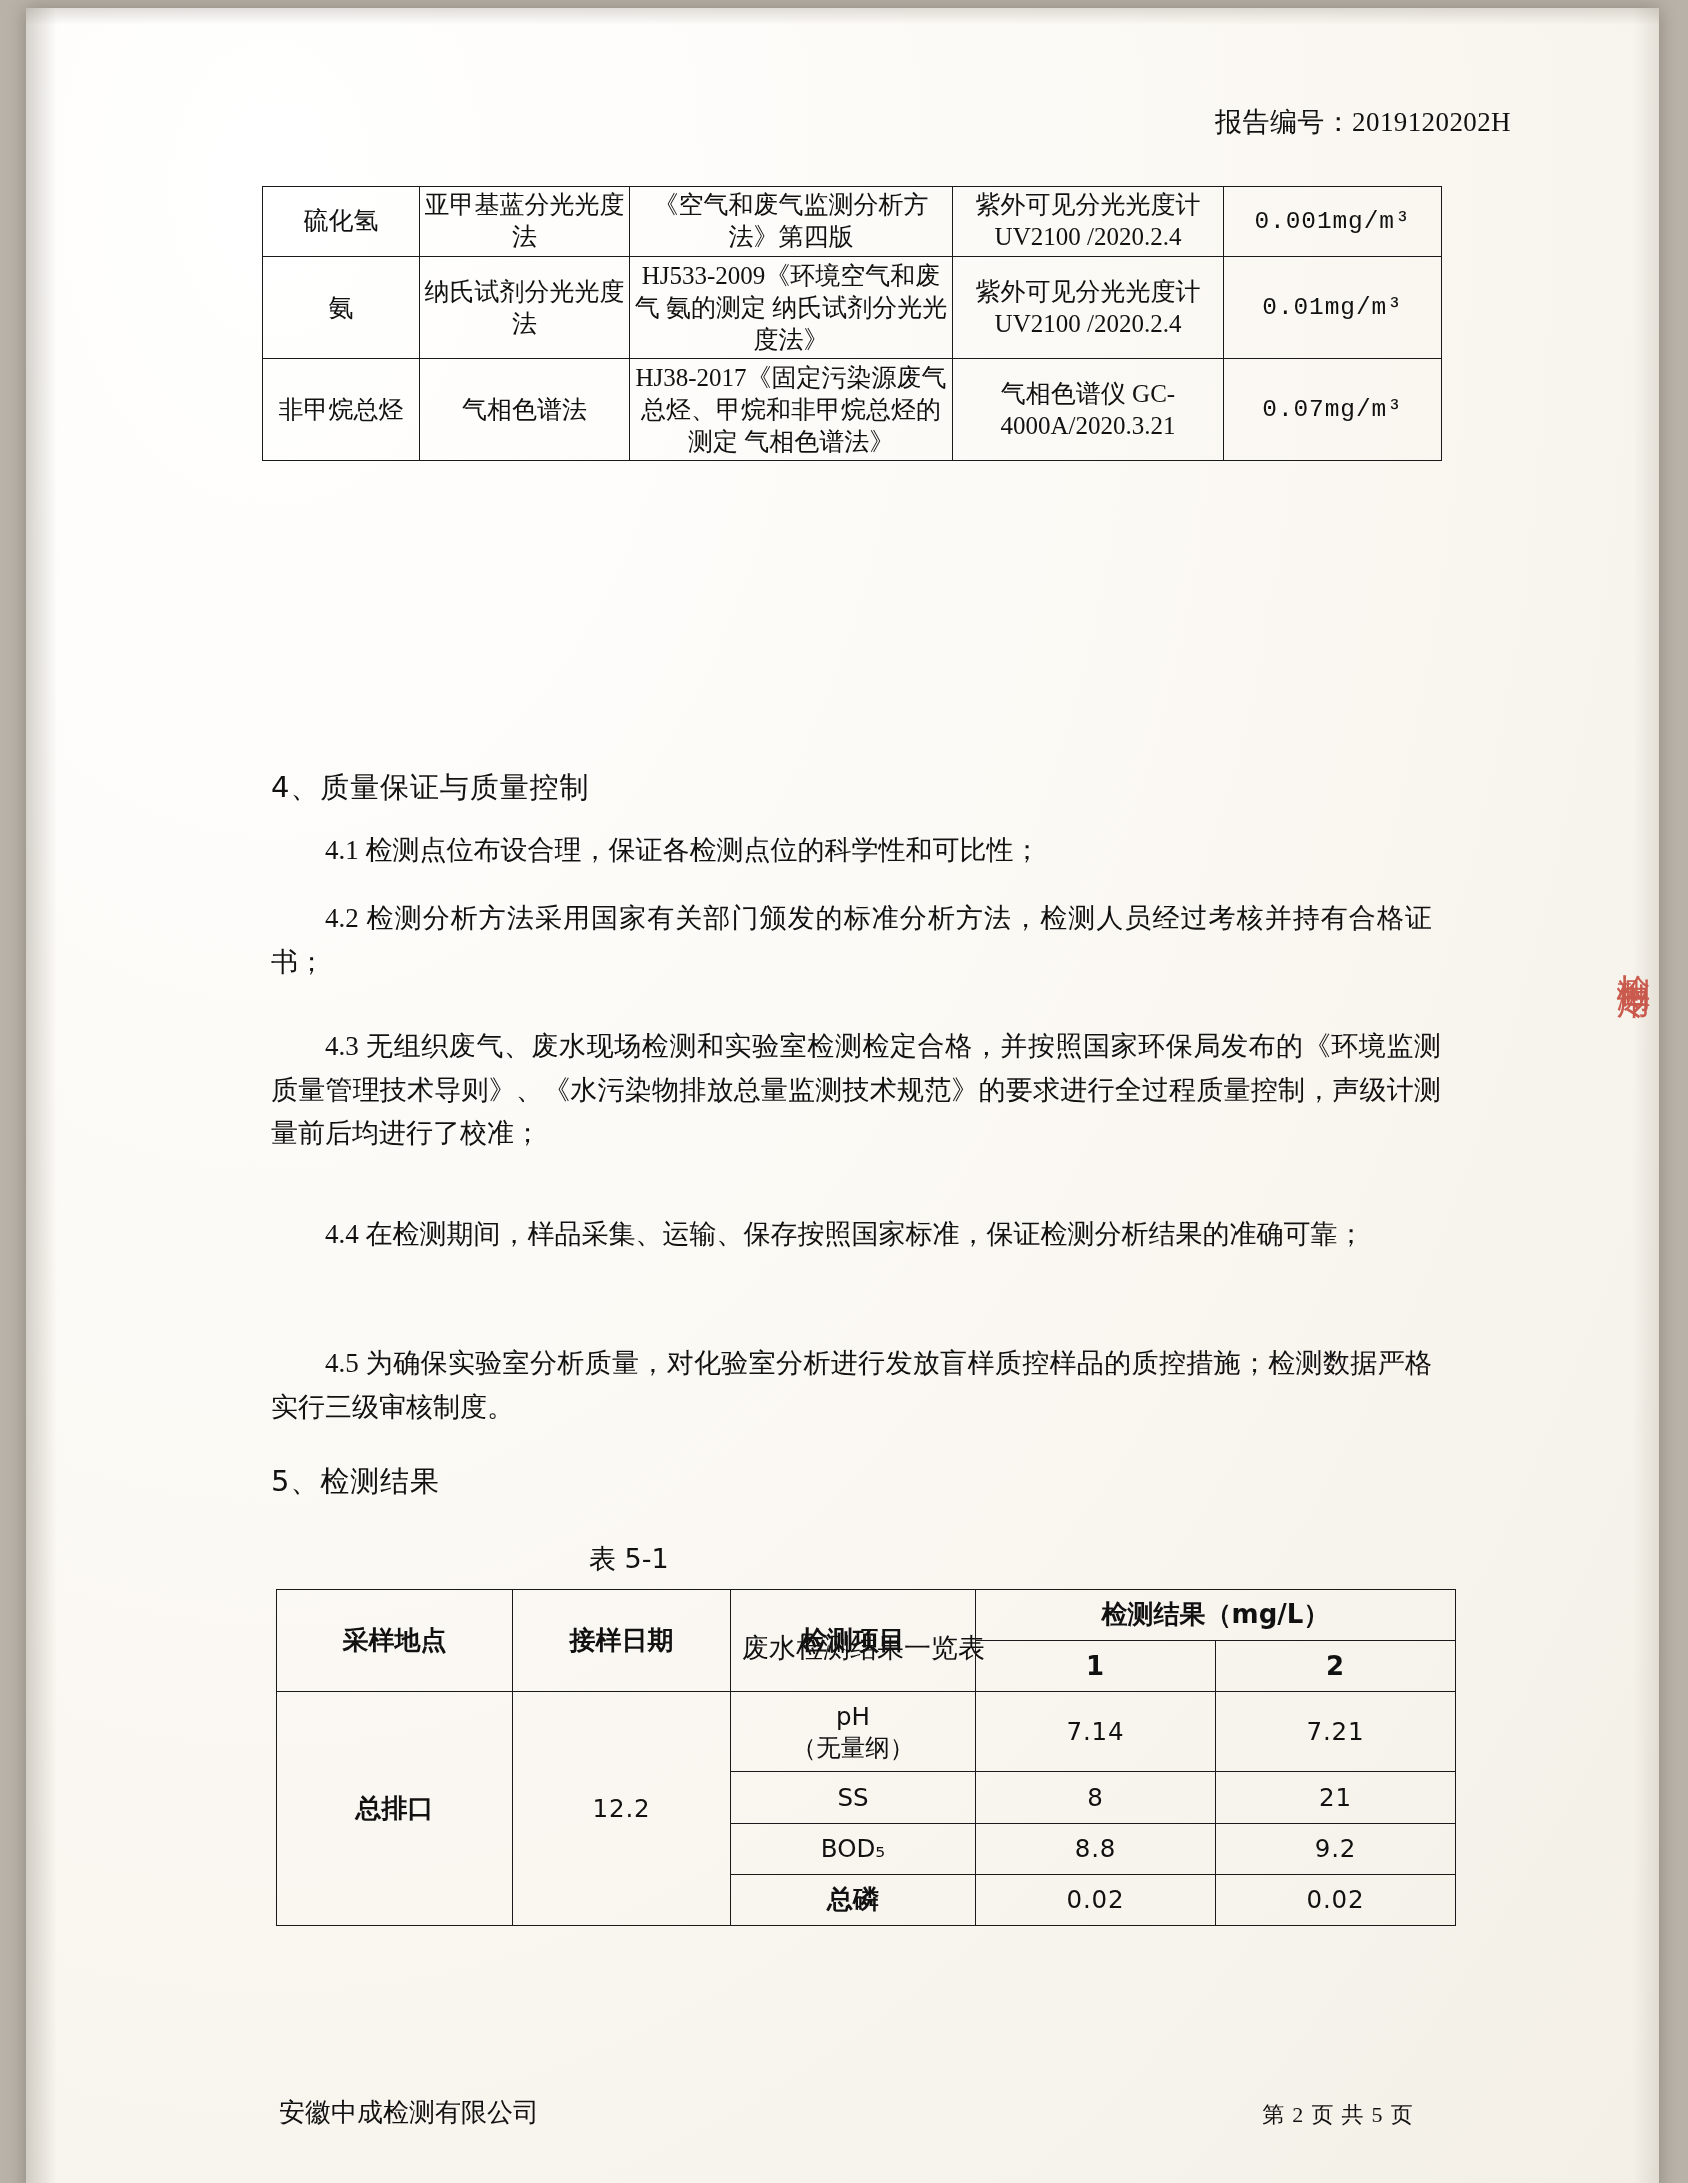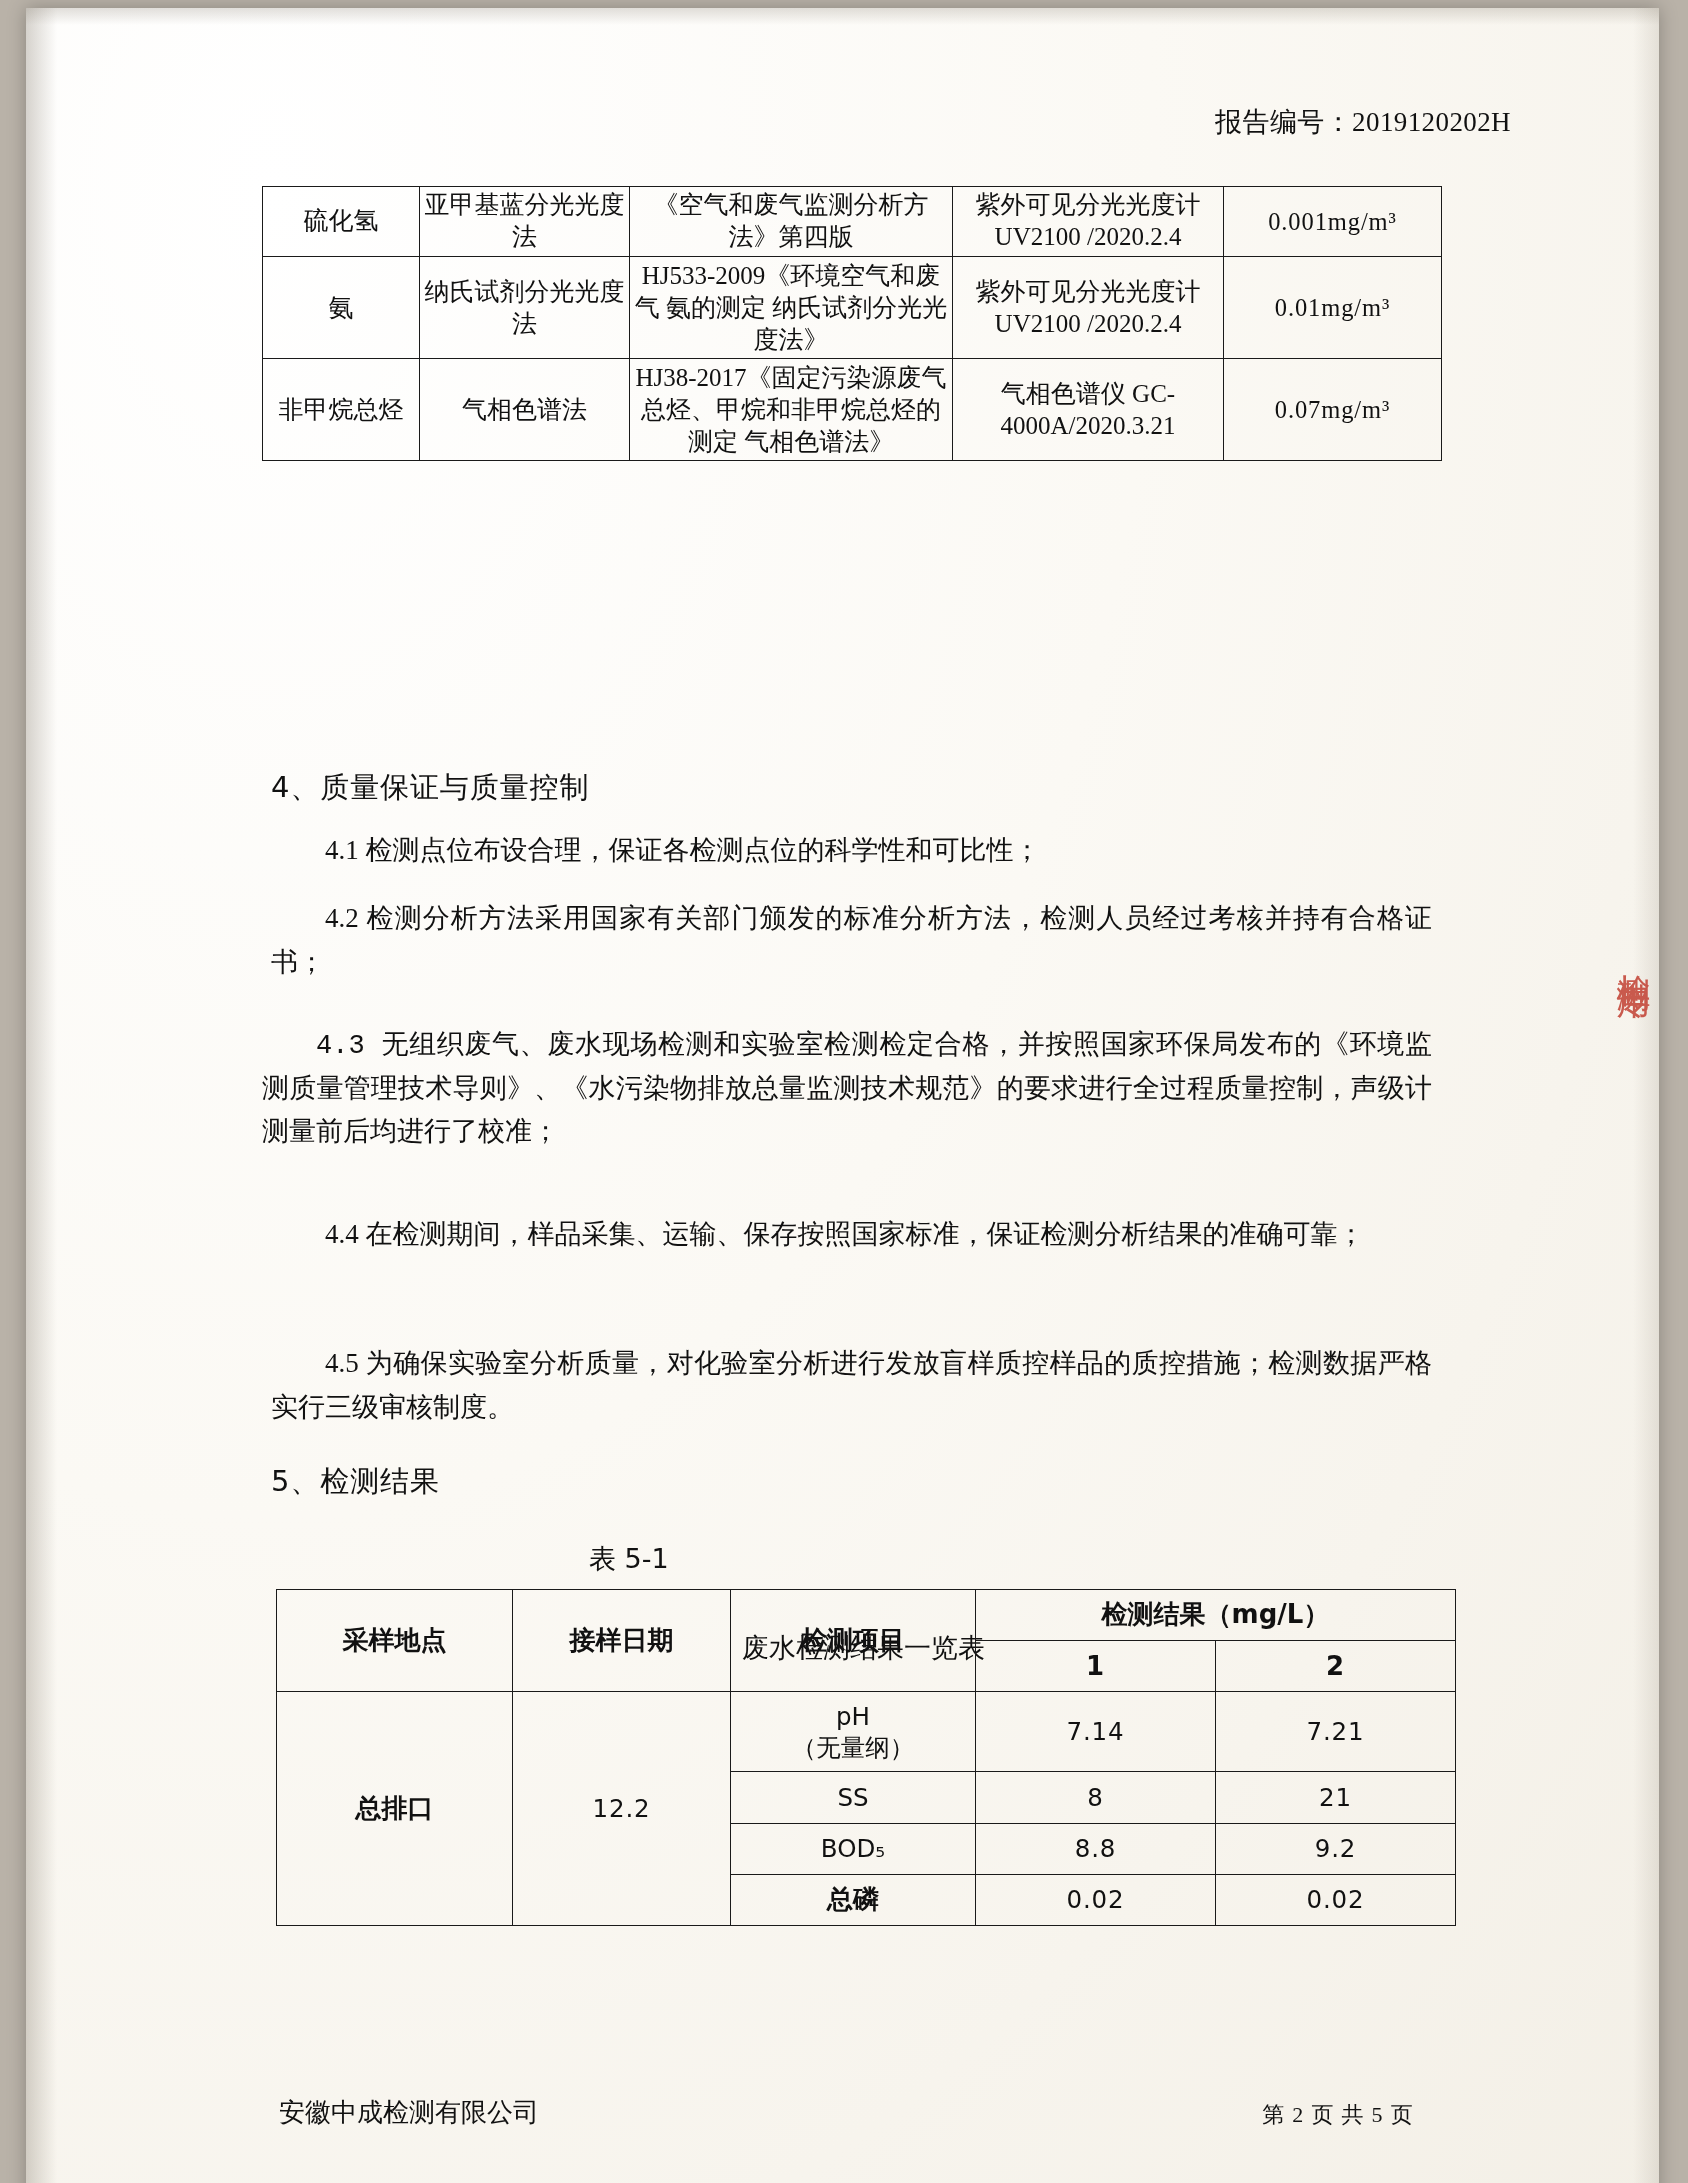--- a/index.html
+++ b/index.html
@@ -137,21 +137,21 @@
   }
   .results-table .hdr {
     font-weight: bold;
     font-size: 26px;
   }
   .r-col-site  { width: 236px; }
   .r-col-date  { width: 218px; }
   .r-col-item  { width: 245px; }
   .r-col-v1    { width: 240px; }
   .r-col-v2    { width: 240px; }
-  .num { font-family: Liberation Serif, serif; letter-spacing: 0.9px; }
+  .num { font-family: Liberation Mono, monospace; letter-spacing: 0.9px; }
 
   
   .footer-left {
     position: absolute;
     left: 253px;
     bottom: 144px;
     font-size: 26px;
     color: #111;
   }
   .footer-right {
@@ -229,21 +229,21 @@
           </tr>
         </tbody>
       </table>
 
       <div class="section-title" style="left:245px; top:760px;">4、质量保证与质量控制</div>
 
       <div class="para indent" style="left:245px; top:821px; width:1161px;">4.1 检测点位布设合理，保证各检测点位的科学性和可比性；</div>
 
       <div class="para indent" style="left:245px; top:889px; width:1161px;">4.2 检测分析方法采用国家有关部门颁发的标准分析方法，检测人员经过考核并持有合格证书；</div>
 
-      <div class="para indent" style="left:236px; top:1017px; width:1170px;font-family:Liberation Mono, monospace;">4.3 无组织废气、废水现场检测和实验室检测检定合格，并按照国家环保局发布的《环境监测质量管理技术导则》、《水污染物排放总量监测技术规范》的要求进行全过程质量控制，声级计测量前后均进行了校准；</div>
+      <div class="para indent" style="left:245px; top:1017px; width:1170px;">4.3 无组织废气、废水现场检测和实验室检测检定合格，并按照国家环保局发布的《环境监测质量管理技术导则》、《水污染物排放总量监测技术规范》的要求进行全过程质量控制，声级计测量前后均进行了校准；</div>
 
       <div class="para indent" style="left:245px; top:1205px; width:1161px;">4.4 在检测期间，样品采集、运输、保存按照国家标准，保证检测分析结果的准确可靠；</div>
 
       <div class="para indent" style="left:245px; top:1334px; width:1161px;">4.5 为确保实验室分析质量，对化验室分析进行发放盲样质控样品的质控措施；检测数据严格实行三级审核制度。</div>
 
       <div class="section-title" style="left:245px; top:1454px;text-align:center;">5、检测结果</div>
 
       <div class="table-caption" style="left:563px; top:1533px;">表 5-1</div>
       <div class="table-caption" style="left:716px; top:1622px;">废水检测结果一览表</div>
 

